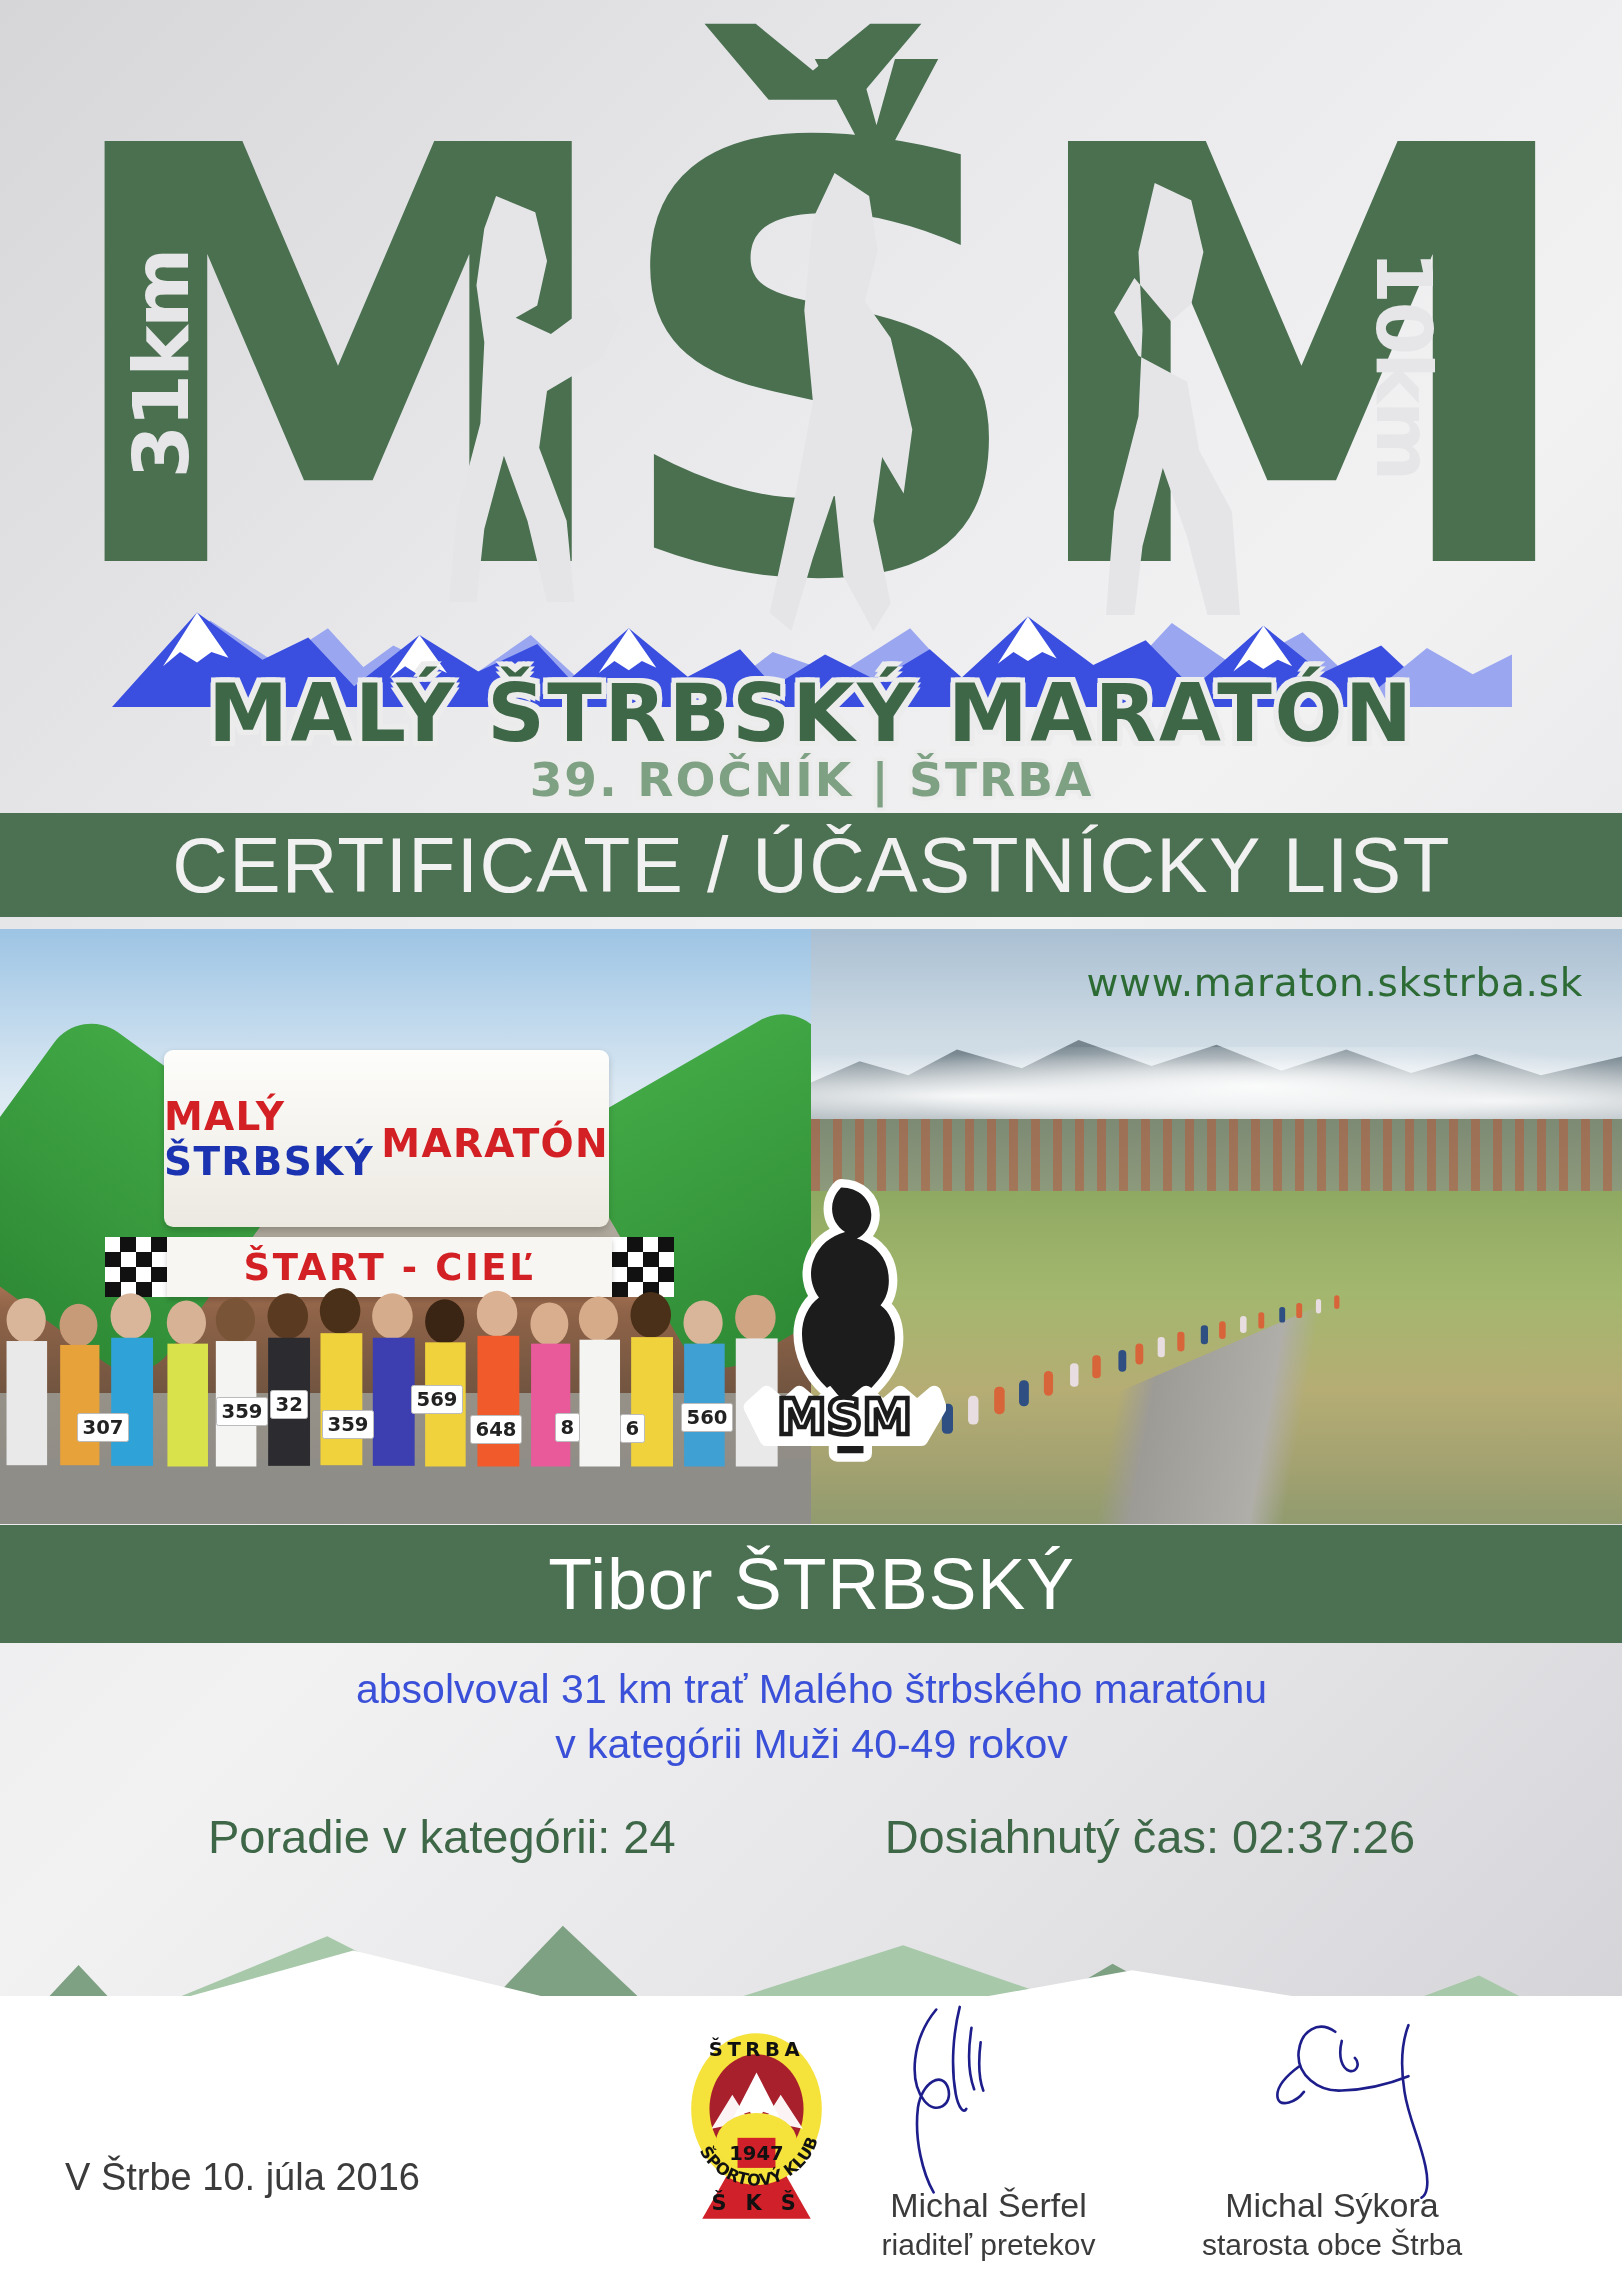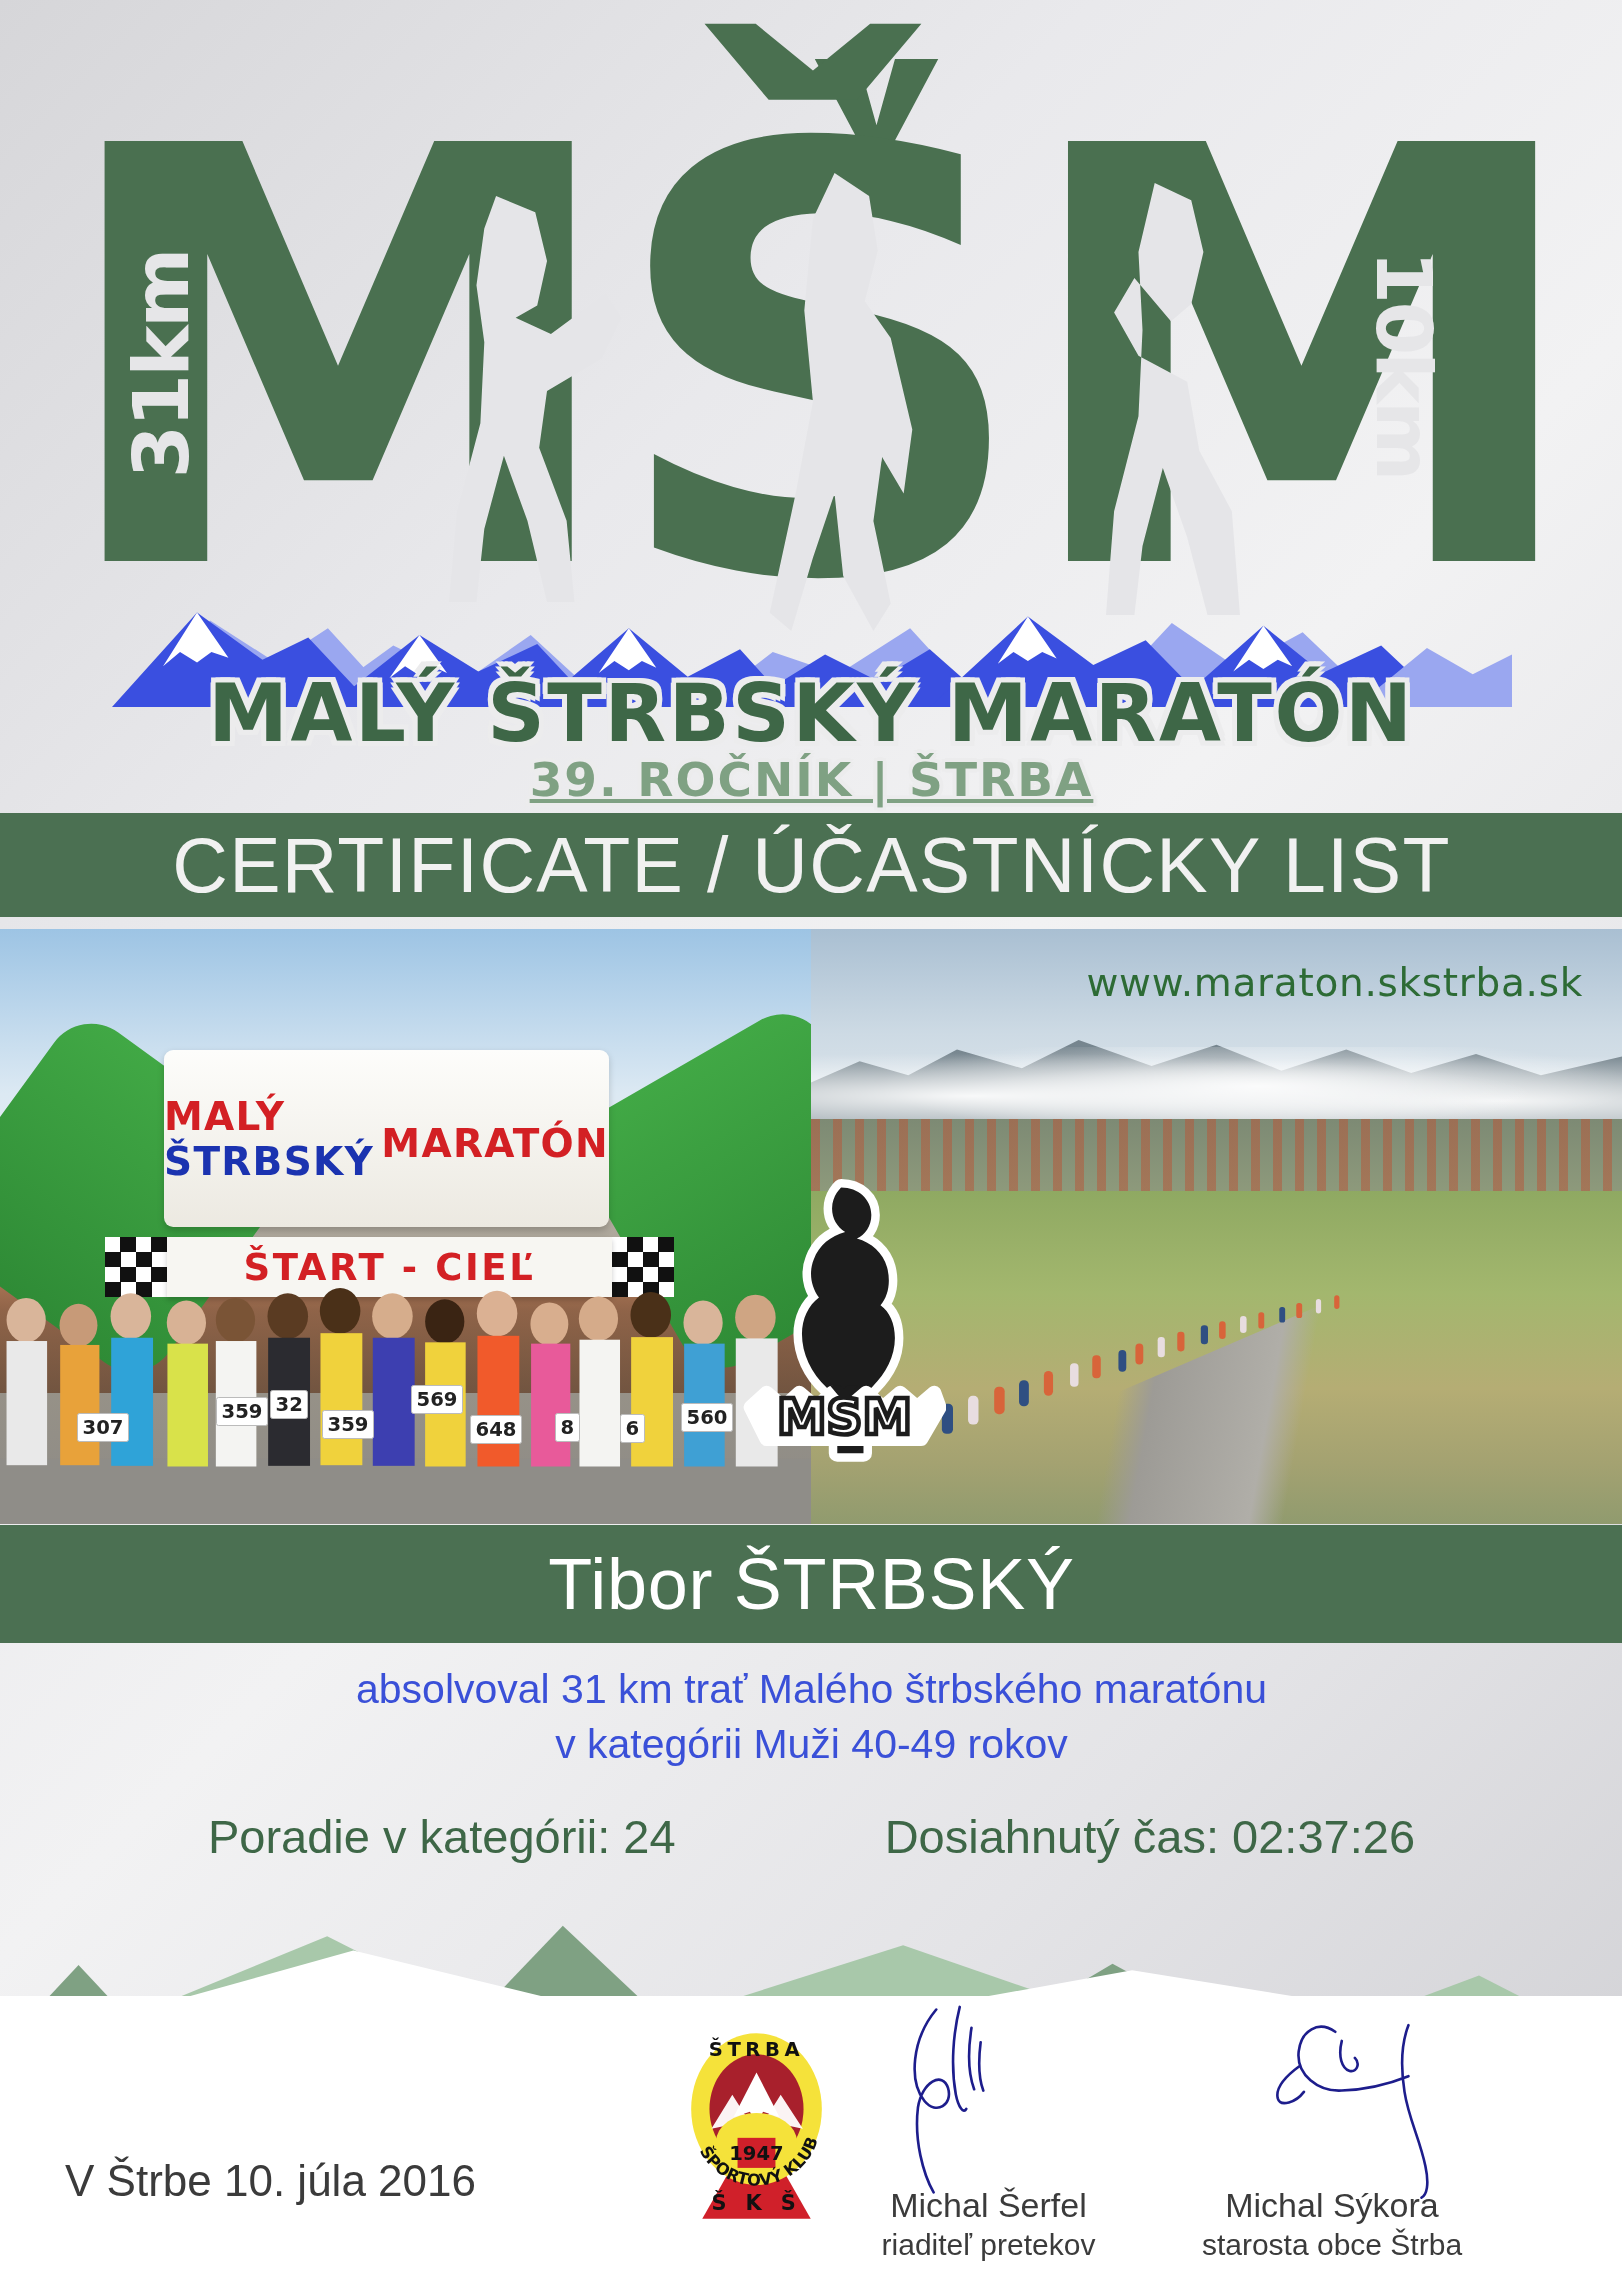--- a/index.html
+++ b/index.html
@@ -93,21 +93,20 @@
   .subwordmark{
     position:absolute; left:0; top:713px; width:1400px;
     text-align:center;
     font-family:"DejaVu Sans", sans-serif;
     font-weight:bold; font-size:47px; letter-spacing:2px;
     color:#7fa183;
     text-shadow: -3.3px -3.3px 0 #ececed, 3.3px -3.3px 0 #ececed,
                  -3.3px 3.3px 0 #ececed, 3.3px 3.3px 0 #ececed,
                  0 -3.9px 0 #ececed, 0 3.9px 0 #ececed,
                  -3.9px 0 0 #ececed, 3.9px 0 0 #ececed;
-    text-decoration: underline;
   }
 
   
   .cert-band{
     position:absolute; left:0; top:813px; width:1623px; height:104px;
     background:#4b7052;
     display:flex; align-items:center; justify-content:center;
   }
   .cert-title{
     color:#f1f1f1; font-size:77px; font-weight:normal;
@@ -210,21 +209,21 @@
   }
 
   
   .deco{ position:absolute; left:0; top:1885px; width:1623px; height:164px; }
   .footer{
     position:absolute; left:0; top:1996px; width:1623px; height:300px;
     background:#ffffff;
   }
   .date-text{
     position:absolute; left:65px; top:160px;
-    font-size:44px; color:#3b3b3b;
+    font-size:38px; color:#3b3b3b;
   }
   .crest{ position:absolute; left:504px; top:39px; width:137px; height:190px; }
   .sks{ position:absolute; left:681px; top:36px; width:151px; height:196px; }
   .sig-block{ position:absolute; text-align:center; }
   .sig1{ left:838px; top:19.6px; width:301px; }
   .sig2{ left:1178px; top:19.6px; width:308px; }
   .sig-name{ font-size:34px; color:#3b3b3b; margin-top:170px; }
   .sig-role{ font-size:30px; color:#3b3b3b; margin-top:3.9px; }
   .sig-svg{ position:absolute; left:0; top:-13px; width:100%; height:196px; }
   .crest-label{ position:absolute; left:0; top:165px; width:100%; text-align:center;

